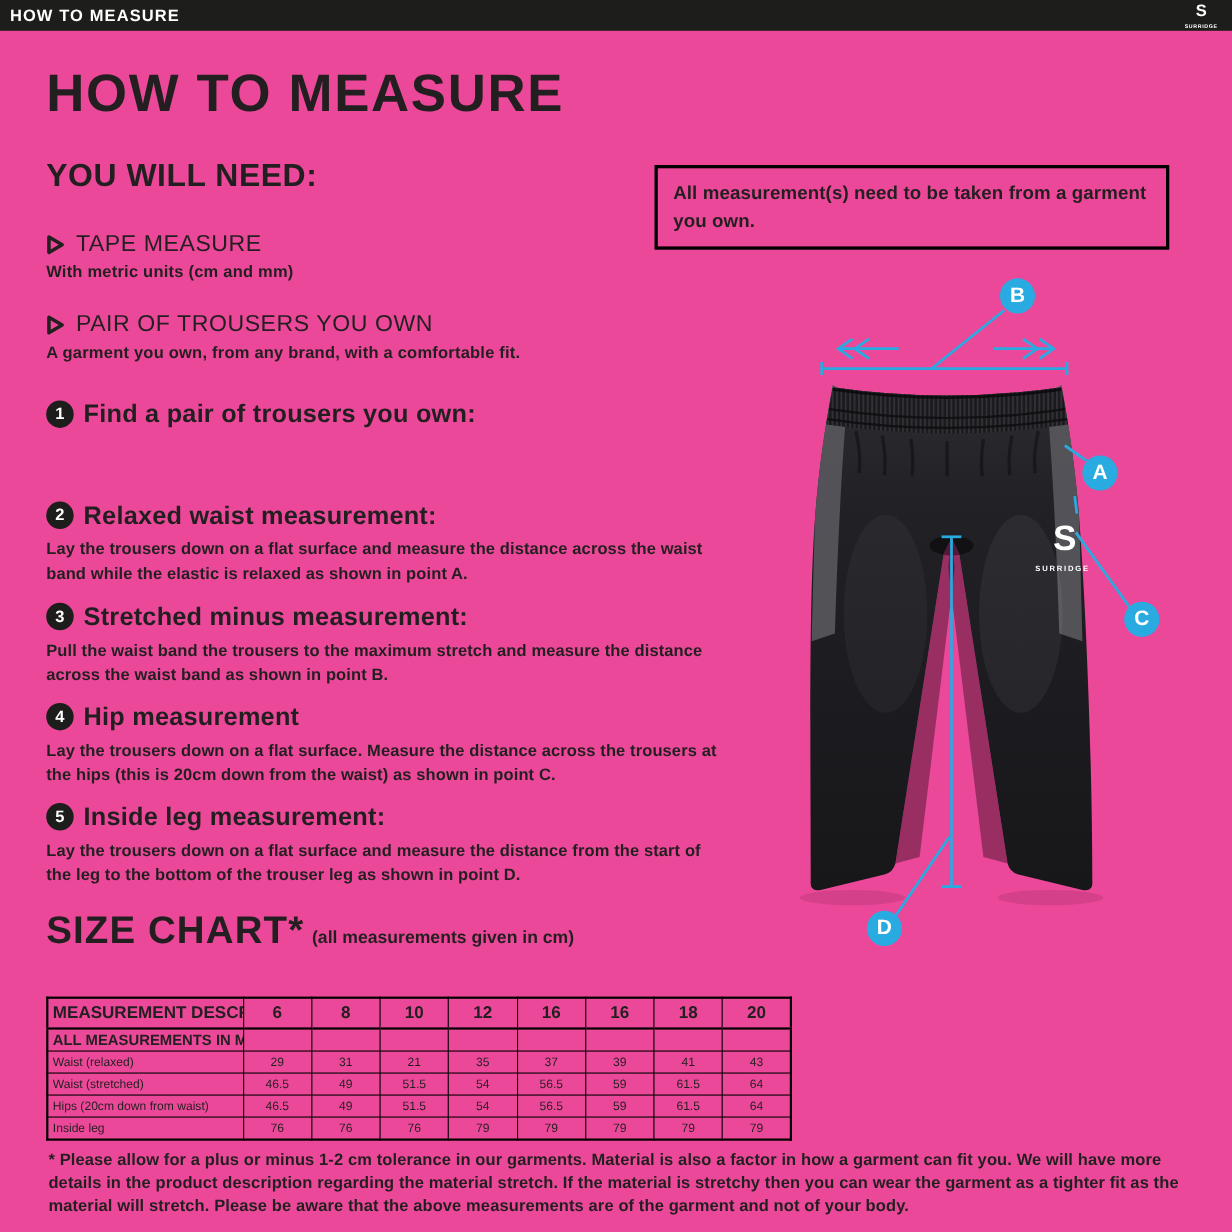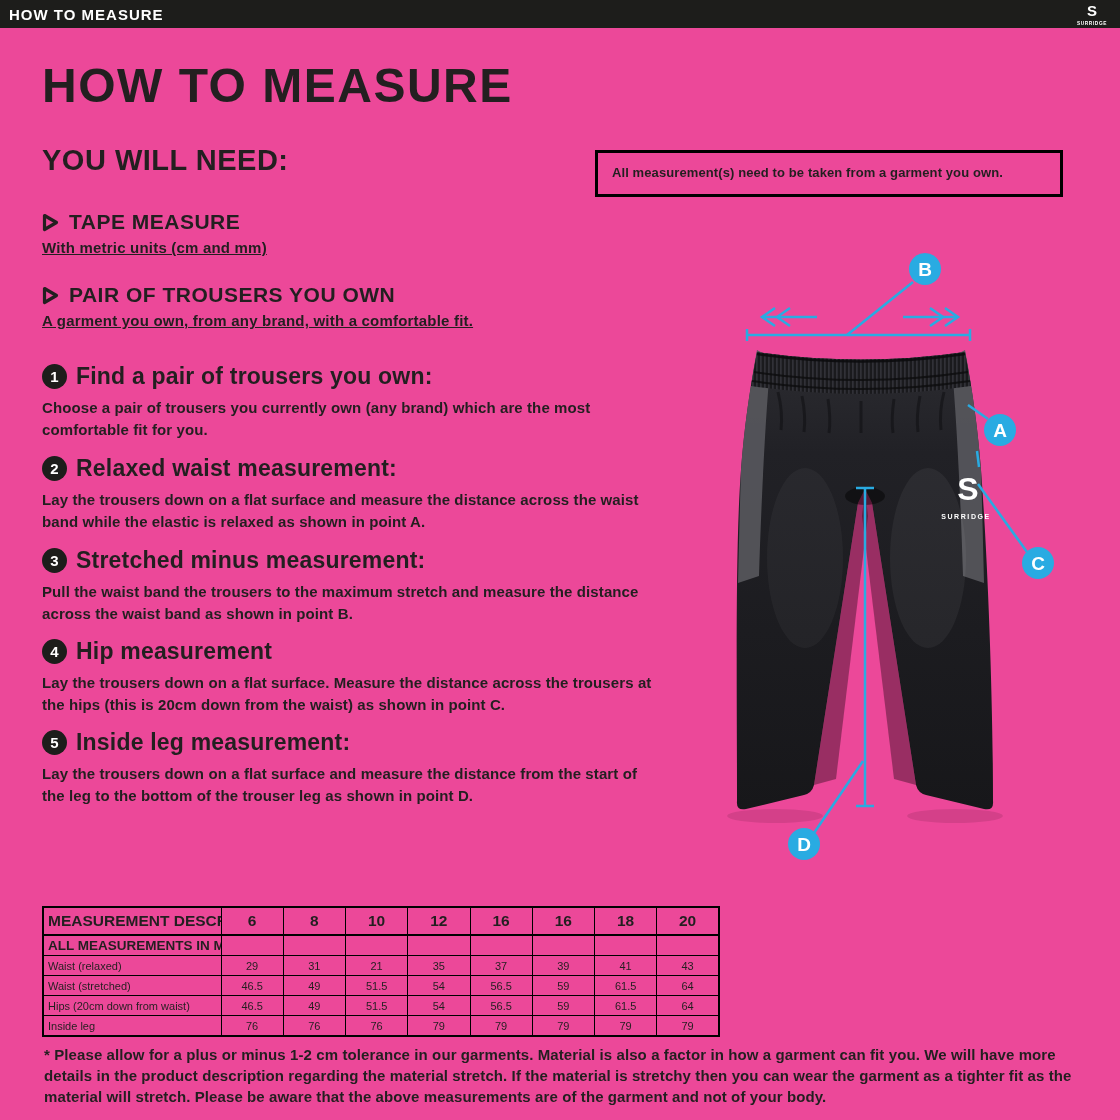--- a/index.html
+++ b/index.html
@@ -10,25 +10,25 @@
   .topbar{position:absolute;top:0;left:0;width:1120px;height:28px;background:#1d1d1b;
           display:flex;align-items:center;justify-content:space-between;box-sizing:border-box;padding:0 6px 0 9px;}
   .topbar-title{color:#fff;font-size:15px;font-weight:bold;letter-spacing:1px;}
 
   h1.pagetitle{position:absolute;left:42px;top:60px;margin:0;font-size:48px;font-weight:800;
                letter-spacing:1.5px;line-height:1.1;}
   h2.ywn{position:absolute;left:42px;top:144px;margin:0;font-size:29px;font-weight:800;letter-spacing:.5px;}
 
   .need{position:absolute;left:42px;}
   .need1{top:210px;} .need2{top:283px;}
-  .need-head{display:flex;align-items:center;gap:10px;font-size:21px;font-weight:700;letter-spacing:.5px;}
-  .need-sub{font-size:15px;font-weight:700;margin-top:5px;letter-spacing:.2px;text-decoration:underline;}
+  .need-head{display:flex;align-items:center;gap:10px;font-size:21px;font-weight:400;letter-spacing:.5px;}
+  .need-sub{font-size:15px;font-weight:700;margin-top:5px;letter-spacing:.2px;}
 
   .notice{position:absolute;left:595px;top:150px;width:468px;box-sizing:border-box;border:3px solid #000;
-          padding:11px 14px;font-size:13px;font-weight:800;line-height:1.45;letter-spacing:.1px;}
+          padding:11px 14px;font-size:17px;font-weight:800;line-height:1.45;letter-spacing:.1px;}
 
   .step{position:absolute;left:42px;width:625px;}
   .s1{top:363px}.s2{top:455px}.s3{top:547px}.s4{top:638px}.s5{top:729px}
   .step-head{display:flex;align-items:center;gap:9px;}
   .badge{width:25px;height:25px;border-radius:50%;background:#1d1d1b;color:#fff;font-size:15px;font-weight:800;
          display:flex;align-items:center;justify-content:center;flex:0 0 25px;}
   .step-title{font-size:23px;font-weight:800;letter-spacing:.2px;}
   .step-body{margin:7px 0 0;font-size:15px;font-weight:700;line-height:1.45;width:615px;letter-spacing:.1px;}
 
   .sc-head{position:absolute;left:42px;top:826px;}
@@ -94,21 +94,20 @@
     <div class="need-sub">A garment you own, from any brand, with a comfortable fit.</div>
   </div>
 
   <div class="notice">All measurement(s) need to be taken from a garment you own.</div>
 
   <div class="step s1">
     <div class="step-head">
       <span class="badge">1</span>
       <span class="step-title">Find a pair of trousers you own:</span>
     </div>
-    <p class="step-body">Choose a pair of trousers you currently own (any brand) which are the most comfortable fit for you.</p>
   </div>
   <div class="step s2">
     <div class="step-head">
       <span class="badge">2</span>
       <span class="step-title">Relaxed waist measurement:</span>
     </div>
     <p class="step-body">Lay the trousers down on a flat surface and measure the distance across the waist band while the elastic is relaxed as shown in point A.</p>
   </div>
   <div class="step s3">
     <div class="step-head">
@@ -125,20 +124,23 @@
     <p class="step-body">Lay the trousers down on a flat surface. Measure the distance across the trousers at the hips (this is 20cm down from the waist) as shown in point C.</p>
   </div>
   <div class="step s5">
     <div class="step-head">
       <span class="badge">5</span>
       <span class="step-title">Inside leg measurement:</span>
     </div>
     <p class="step-body">Lay the trousers down on a flat surface and measure the distance from the start of the leg to the bottom of the trouser leg as shown in point D.</p>
   </div>
 
+  <div class="sc-head">
+    <span class="sc-title">SIZE CHART*</span><span class="sc-sub">(all measurements given in cm)</span>
+  </div>
 
   <table class="sizechart">
     <colgroup>
       <col class="desc-col">
         <col>
         <col>
         <col>
         <col>
         <col>
         <col>

